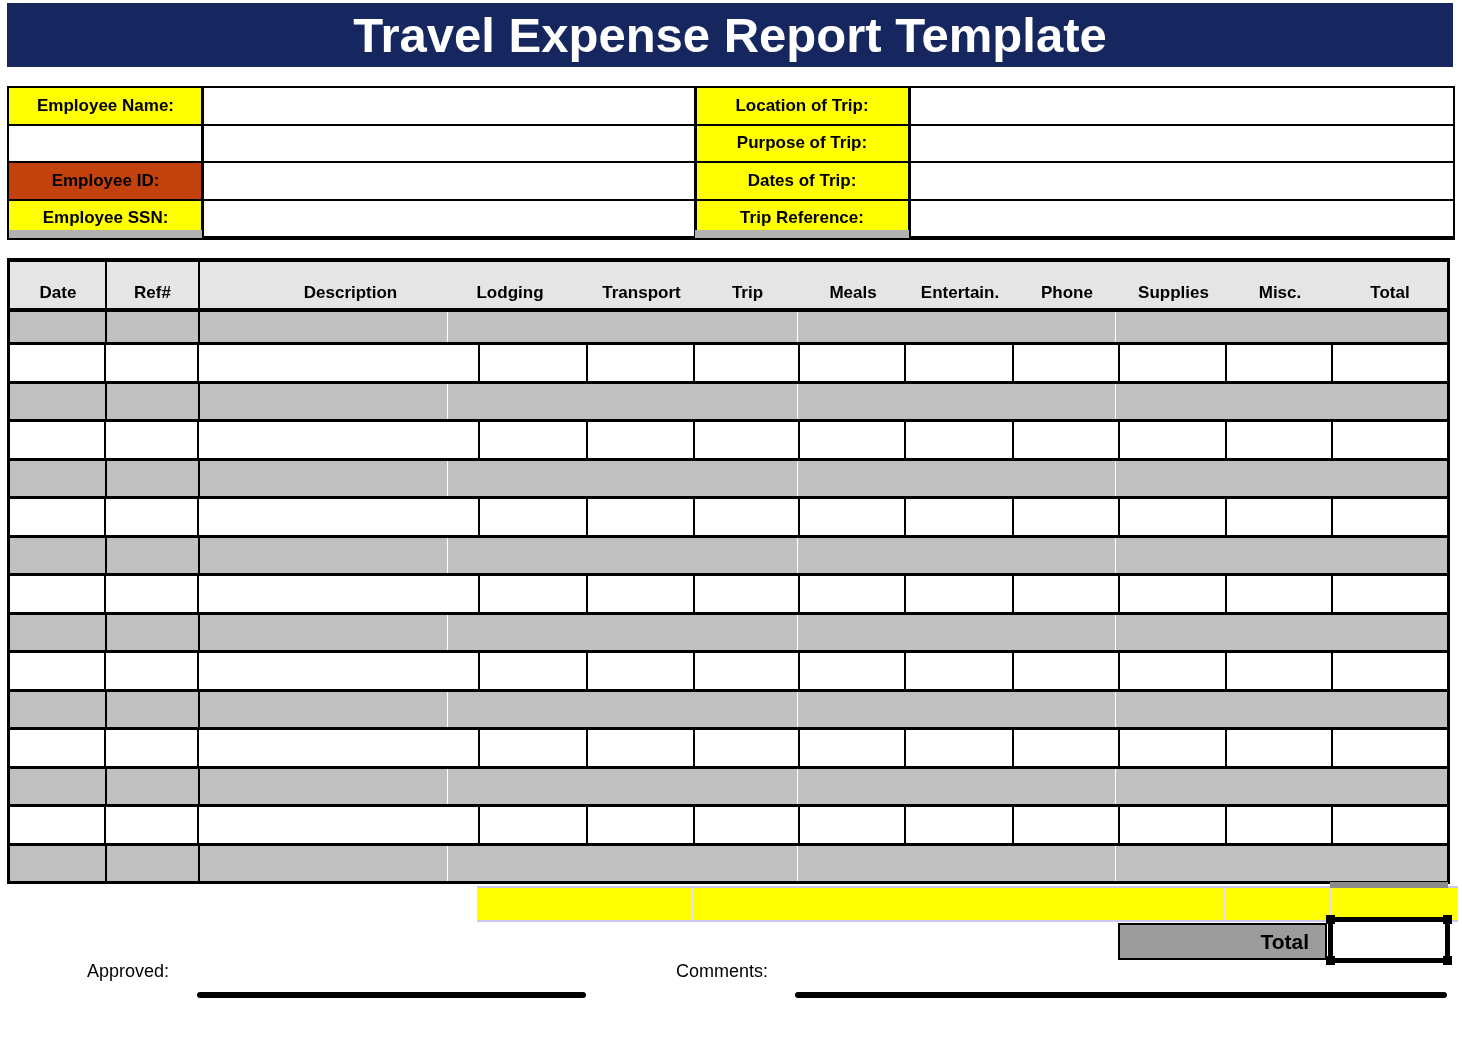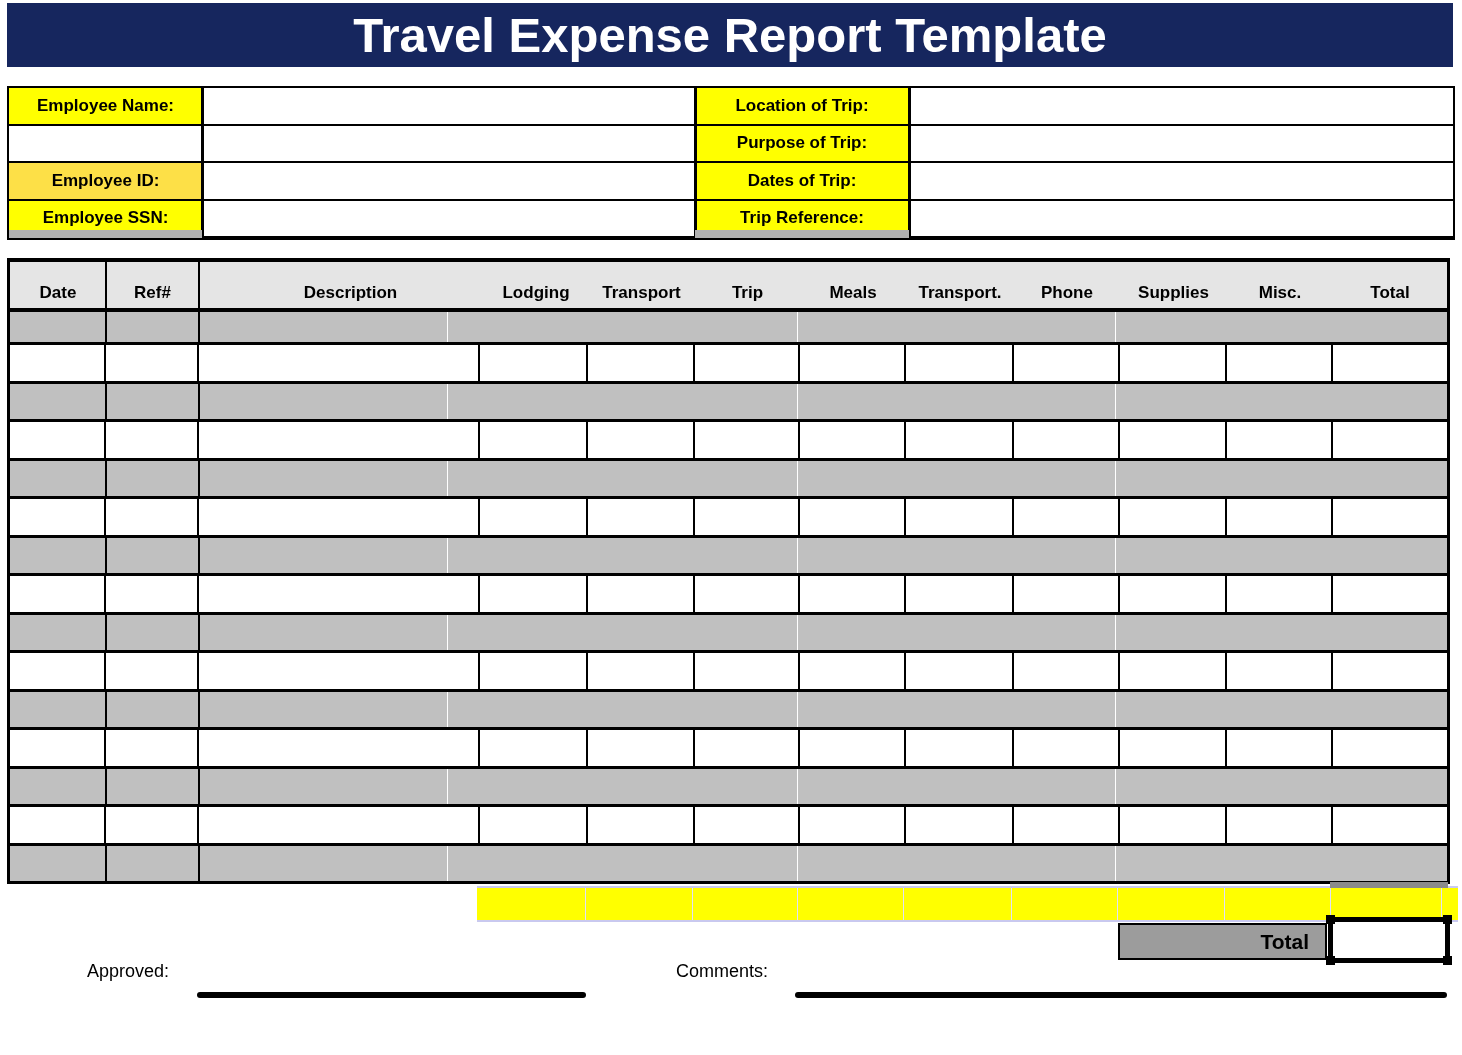--- a/index.html
+++ b/index.html
@@ -100,21 +100,21 @@
       </div>
       <div class="form-row">
         <div class="fcell ffield" style="left: 193px; width: 493px; background: rgb(255, 255, 255);"></div>
         <div class="fcell flabel" style="left: 686px; width: 214px; background: rgb(255, 255, 0);">Purpose of Trip:</div>
         <div class="fcell ffield" style="left: 900px; width: 544px; background: rgb(255, 255, 255);"></div>
         <div class="vline" style="left: 192px;"></div>
         <div class="vline" style="left: 685px;"></div>
         <div class="vline" style="left: 899px;"></div>
       </div>
       <div class="form-row">
-        <div class="fcell flabel" style="left: 0px; width: 193px; background: #fde047;">Employee ID:</div>
+        <div class="fcell flabel" style="left: 0px; width: 193px; background: #c2410c;">Employee ID:</div>
         <div class="fcell ffield" style="left: 193px; width: 493px; background: rgb(255, 255, 255);"></div>
         <div class="fcell flabel" style="left: 686px; width: 214px; background: rgb(255, 255, 0);">Dates of Trip:</div>
         <div class="fcell ffield" style="left: 900px; width: 544px; background: rgb(255, 255, 255);"></div>
         <div class="vline" style="left: 192px;"></div>
         <div class="vline" style="left: 685px;"></div>
         <div class="vline" style="left: 899px;"></div>
       </div>
       <div class="form-row">
         <div class="fcell flabel" style="left: 0px; width: 193px; background: rgb(255, 255, 0);">Employee SSN:</div>
         <div class="fcell ffield" style="left: 193px; width: 493px; background: rgb(255, 255, 255);"></div>
@@ -126,25 +126,25 @@
       </div>
       <div class="shadow-strip" style="left: 0px; width: 193px; background: rgb(178, 178, 178);"></div>
       <div class="shadow-strip" style="left: 686px; width: 214px; background: rgb(178, 178, 178);"></div>
     </div>
 
   <div class="expense-table" id="expense-table">
       <div class="thead" style="background: #e5e5e5;">
         <div class="th-label" style="left: 0px; width: 96px;">Date</div>
         <div class="th-label" style="left: 96px; width: 93px;">Ref#</div>
         <div class="th-label" style="left: 200px; width: 281px; text-align: center;">Description</div>
-        <div class="th-label" style="left: 472px; width: 108px; margin-top: 8px;">Lodging</div>
+        <div class="th-label" style="left: 446px; width: 108px; margin-top: 8px;">Lodging</div>
         <div class="th-label" style="left: 578px; width: 107px;">Transport</div>
         <div class="th-label" style="left: 685px; width: 105px;">Trip</div>
         <div class="th-label" style="left: 790px; width: 106px;">Meals</div>
-        <div class="th-label" style="left: 896px; width: 108px;">Transport.</div>
+        <div class="th-label" style="left: 896px; width: 108px;">Entertain.</div>
         <div class="th-label" style="left: 1004px; width: 106px;">Phone</div>
         <div class="th-label" style="left: 1110px; width: 107px;">Supplies</div>
         <div class="th-label" style="left: 1217px; width: 106px;">Misc.</div>
         <div class="th-label" style="left: 1323px; width: 114px;">Total</div>
         <div class="hdr-div" style="left: 95px;"></div>
         <div class="hdr-div" style="left: 188px;"></div>
       </div>
       <div class="trow" style="height: 33px; background: rgb(192, 192, 192);">
         <div class="gline" style="left: 95px; width: 2px; background: rgb(0, 0, 0);"></div>
         <div class="gline" style="left: 188px; width: 2px; background: rgb(0, 0, 0);"></div>

